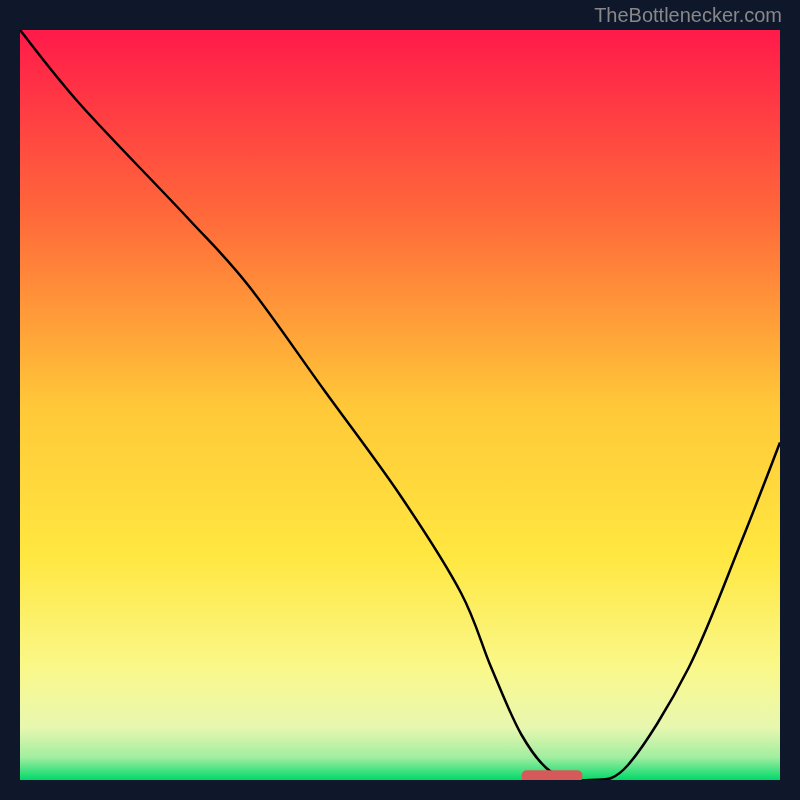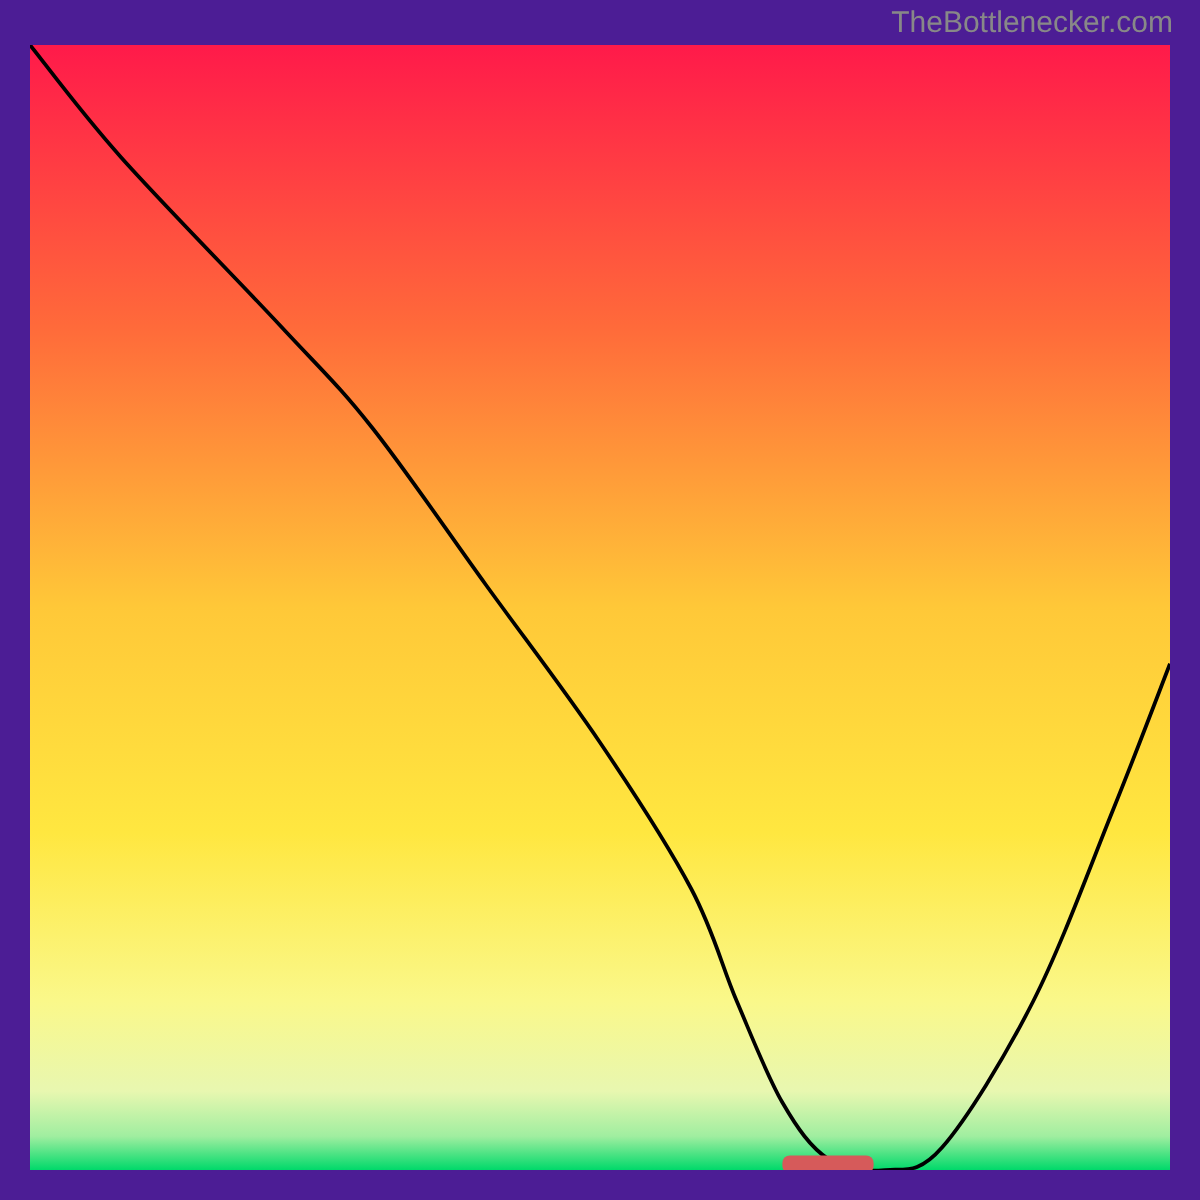--- a/index.html
+++ b/index.html
@@ -8,21 +8,21 @@
     background: #000;
     width: 800px;
     height: 800px;
     overflow: hidden;
     font-family: Arial, sans-serif;
   }
   .container {
     position: relative;
     width: 800px;
     height: 800px;
-    background: #4c1d95;
+    background: #0f172a;
   }
   .watermark {
     position: absolute;
     top: 4px;
     right: 18px;
     color: #888;
     font-size: 20px;
     font-weight: 500;
     z-index: 10;
   }

